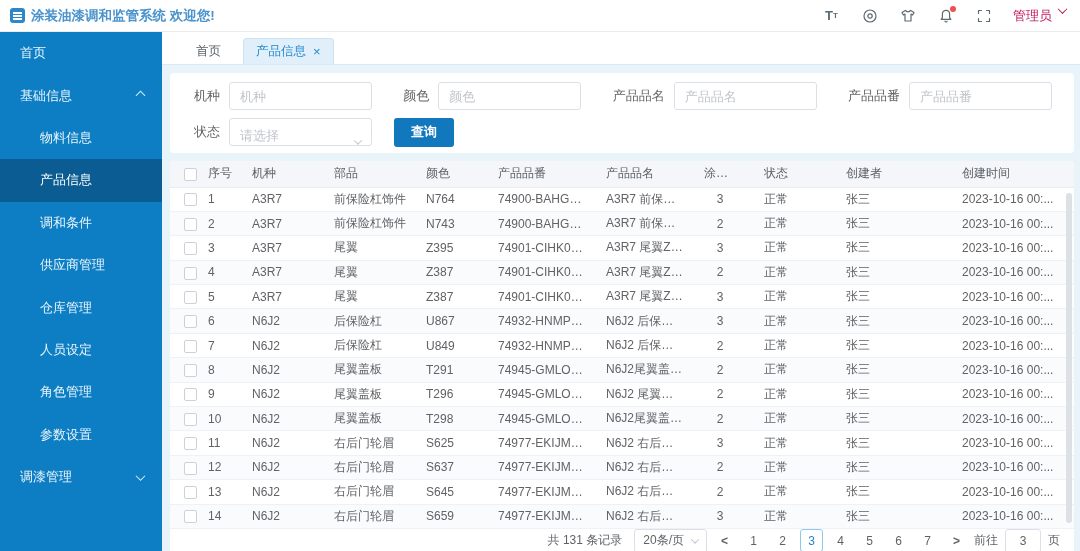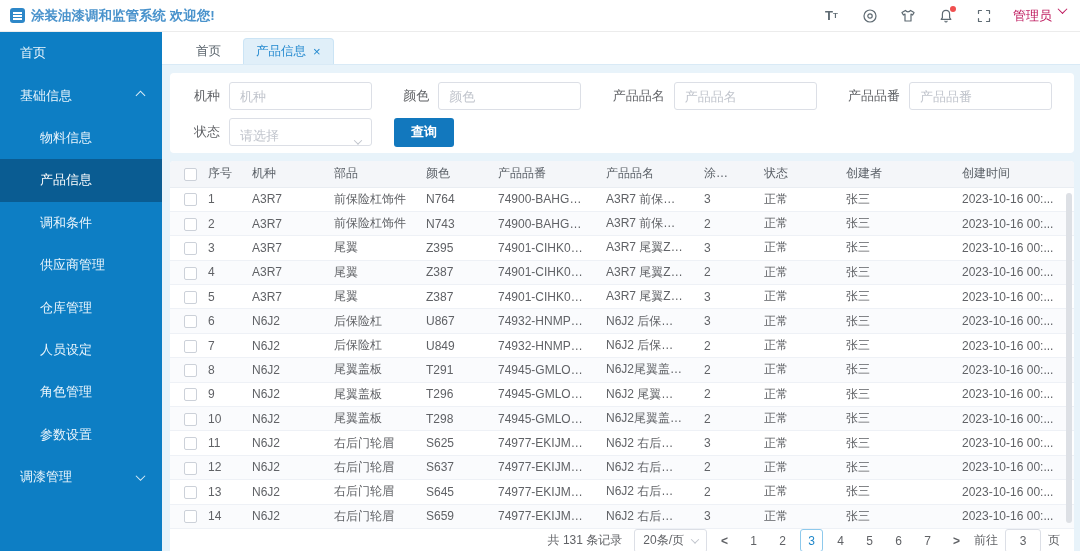--- a/index.html
+++ b/index.html
@@ -72,21 +72,21 @@
   
   .table-card { margin:8px 6px 0 8px; flex:1; display:flex; flex-direction:column;
     position:relative; overflow:hidden; border-radius:4px 4px 0 0; }
   table { width:100%; border-collapse:collapse; table-layout:fixed; font-size:12px; color:#606266; }
   th, td { text-align:left; padding:0 10px; white-space:nowrap; overflow:hidden; text-overflow:ellipsis; }
   thead th { height:26px; background:#f4f6f9; color:#5a6067; font-weight:400;
     border-bottom:1px solid #e9edf2; }
   tbody td { height:24.4px; border-bottom:1px solid #eef1f6; }
   tbody tr:nth-child(even) { background:#fafbfd; }
   .col-check { padding-left:14px; }
-  th.num, td.num { text-align:left; padding-right:18px; }
+  th.num, td.num { text-align:center; padding-right:18px; }
   .checkbox { width:13px; height:13px; border:1px solid #ccd1d9; border-radius:2px; background:#fff;
     display:inline-block; vertical-align:middle; cursor:pointer; }
   .vscroll { position:absolute; right:2px; top:32px; width:6px; height:330px; border-radius:3px;
     background:#dde0e5; }
 
   
   .pagination { margin-top:auto; height:30px; display:flex; align-items:center; justify-content:flex-end;
     gap:12px; padding:0 14px 4px 0; font-size:12px; color:#606266; }
   .psize { height:24px; border:1px solid #dcdfe6; border-radius:3px; padding:0 8px; display:flex;
     align-items:center; gap:8px; cursor:pointer; color:#606266; }

